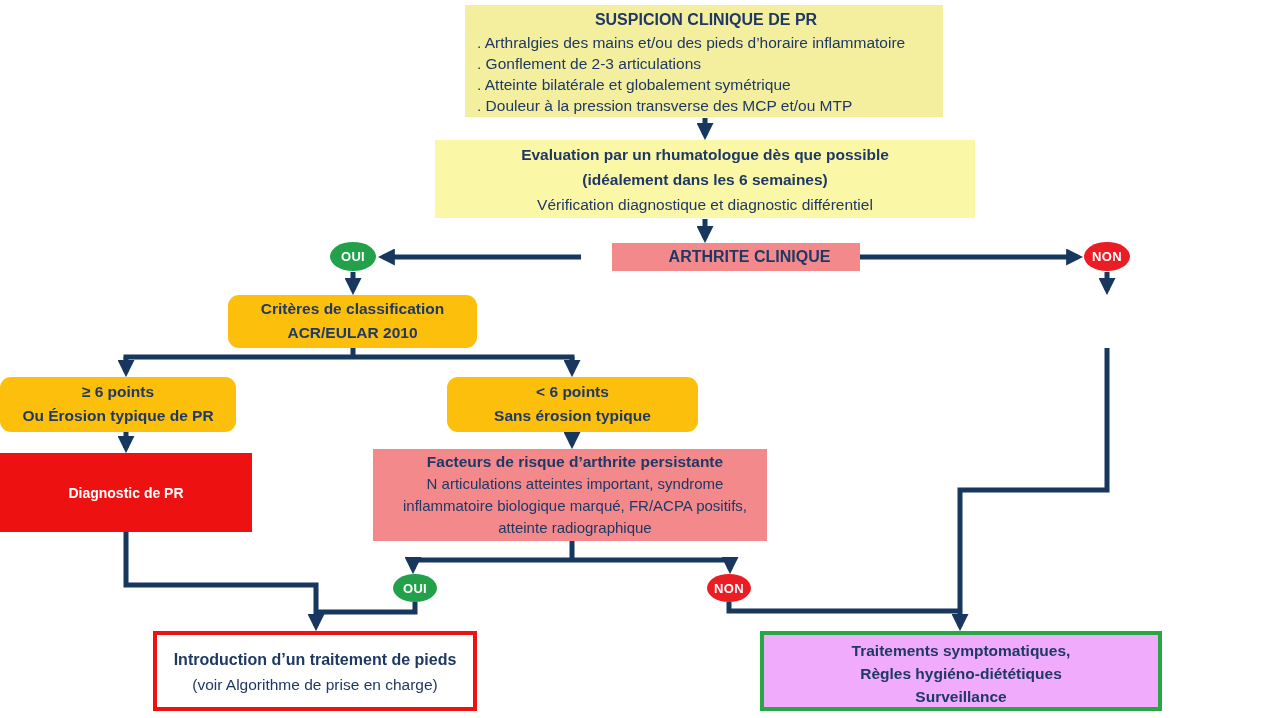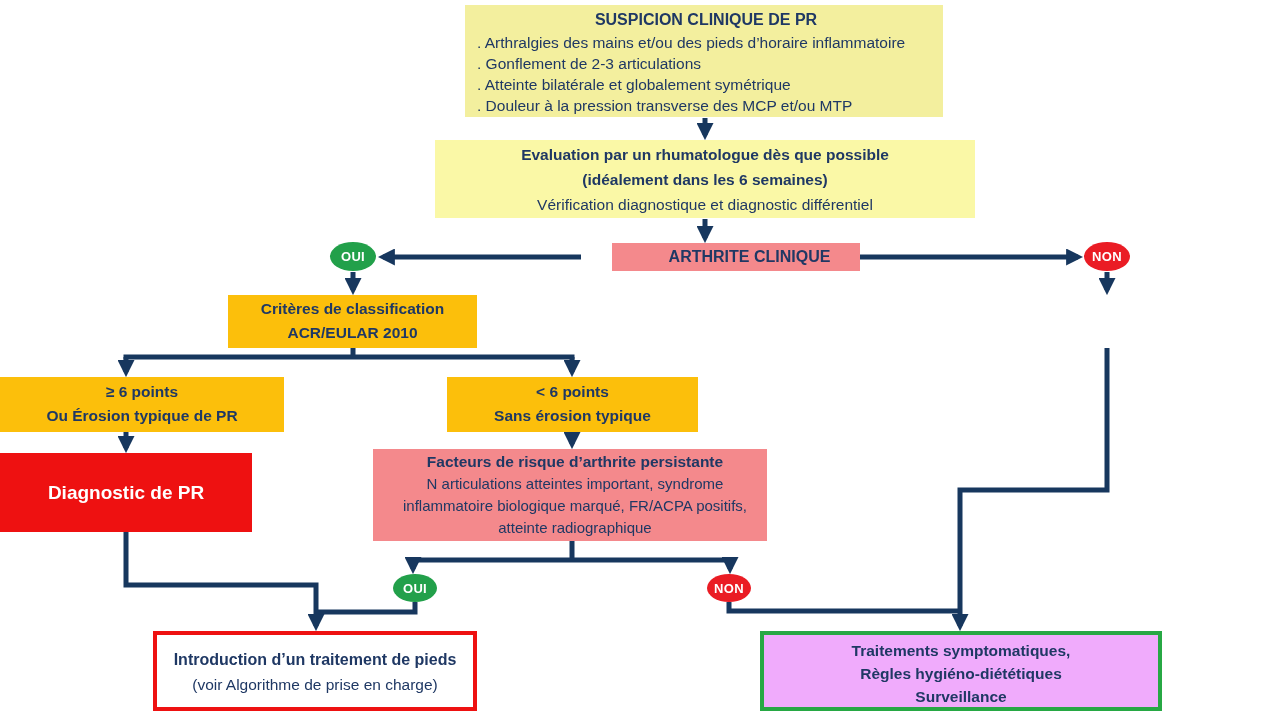--- a/index.html
+++ b/index.html
@@ -4,21 +4,21 @@
 <style>
   html,body{margin:0;padding:0;background:#fff;}
   #canvas{
     position:relative;width:1280px;height:718px;background:#fff;overflow:hidden;
     font-family:"Liberation Sans",sans-serif;color:var(--navy,#1F3864);
   }
   .node{position:absolute;box-sizing:border-box;text-align:center;}
   .b{font-weight:bold;}
   .yellow1{background:var(--yellow,#F3EF9E);}
   .yellow2{background:var(--yellow_light,#FAF8A6);}
-  .orange{background:var(--orange,#FCBF0B);}
+  .orange{background:var(--orange,#FCBF0B);border-radius:11px;}
   .salmon{background:var(--salmon,#F4898C);}
   .redbox{background:var(--red,#EE1111);color:#fff;}
   .outline-red{background:#fff;border:4px solid var(--red,#EE1111);}
   .outline-green{background:#f0abfc;border:4px solid var(--green,#27A844);}
   .badge{
     position:absolute;border-radius:50%;color:#fff;font-weight:bold;font-size:13px;
     display:flex;align-items:center;justify-content:center;letter-spacing:.3px;
   }
   .badge.green{background:var(--green_badge,#22A04A);}
   .badge.red{background:var(--red_badge,#EA1C24);}
@@ -36,26 +36,26 @@
   #non-top{left:1084px;top:242px;width:46px;height:29px;}
   #oui-bottom{left:393px;top:574px;width:44px;height:28px;}
   #non-bottom{left:707px;top:574px;width:44px;height:28px;}
 
   #criteres{left:228px;top:295px;width:249px;height:53px;padding-top:2px;font-size:15.5px;font-weight:bold;}
   #criteres div{line-height:24px;}
 
   #evaluer{left:937px;top:295px;width:343px;height:53px;padding-top:2px;font-size:15.5px;}
   #evaluer div{line-height:24px;}
 
-  #ge6,#lt6{top:377px;width:284px;height:55px;padding-top:3px;font-size:15.5px;font-weight:bold;}
+  #ge6,#lt6{top:377px;width:236px;height:55px;padding-top:3px;font-size:15.5px;font-weight:bold;}
   #ge6{left:0;}
   #lt6{left:447px;width:251px;}
   #ge6 div,#lt6 div{line-height:24px;}
 
-  #diagnostic{left:0;top:453px;width:252px;height:79px;display:flex;align-items:center;justify-content:center;font-size:19px;font-weight:bold;}
+  #diagnostic{left:0;top:453px;width:252px;height:79px;display:flex;align-items:center;justify-content:center;font-size:14px;font-weight:bold;}
 
   #facteurs{left:373px;top:449px;width:394px;height:92px;padding:1px 0 0 10px;font-size:15px;}
   #facteurs .title{font-weight:bold;font-size:15.5px;line-height:23px;}
   #facteurs .body{line-height:22px;}
 
   #traitement{left:153px;top:631px;width:324px;height:80px;padding-top:12px;font-size:15.5px;}
   #traitement .l1{font-weight:bold;font-size:16px;line-height:26px;}
   #traitement .l2{line-height:24px;}
 
   #symptomatique{left:760px;top:631px;width:402px;height:80px;padding-top:4px;font-size:15.5px;font-weight:bold;}

